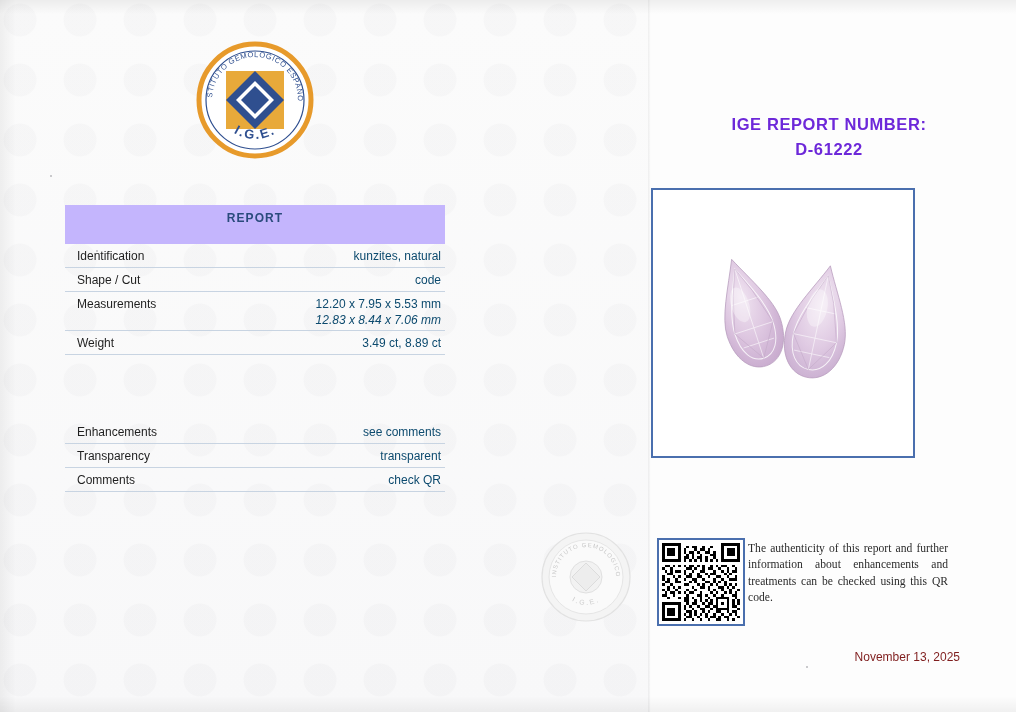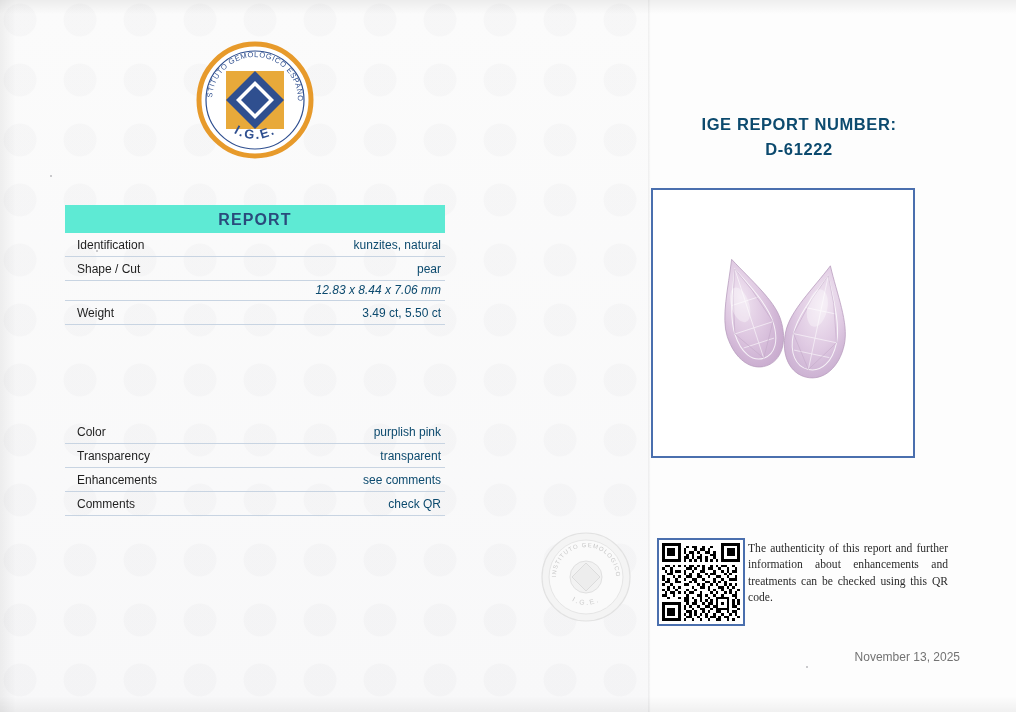--- a/index.html
+++ b/index.html
@@ -59,27 +59,27 @@
     width: 118px; height: 118px;
   }
   .logo svg { display:block; }
 
   
   .section {
     position: absolute;
     width: 380px;
   }
   .section-header {
-    background: #5eead4;
+    background: #c4b5fd;
     color: #2a4b7c;
     font-weight: bold;
-    font-size: 16px;
+    font-size: 12px;
     letter-spacing: 1.1px;
     text-align: center;
-    padding: 6px 0 4px 0;
+    padding: 6px 0 19px 0;
   }
   .row {
     display: flex;
     justify-content: space-between;
     align-items: baseline;
     border-bottom: 1px solid #c8d4e2;
     padding: 5px 4px 4px 12px;
     font-size: 12px;
     color: #2b2b2b;
   }
@@ -89,24 +89,24 @@
     justify-content: flex-end;
     padding-top: 2px;
     padding-bottom: 3px;
     font-style: italic;
   }
   .row.last { border-bottom: 1px solid #c8d4e2; }
 
   
   .report-number {
     position: absolute;
-    left: 616px; top: 112px;
+    left: 646px; top: 112px;
     width: 366px;
     text-align: center;
-    color: #0c4a6e;
+    color: #6d28d9;
     font-weight: bold;
     font-size: 16.5px;
     letter-spacing: 0.6px;
     line-height: 1.5;
   }
   .photo-frame {
     position: absolute;
     left: 651px; top: 188px;
     width: 260px; height: 266px;
     border: 2px solid #4a6fae;
@@ -148,21 +148,21 @@
     line-height: 1.42;
     text-align: justify;
     font-family: Liberation Serif, serif;
   }
   .date {
     position: absolute;
     left: 700px; top: 650px;
     width: 260px;
     text-align: right;
     font-size: 12px;
-    color: #737373;
+    color: #7f1d1d;
   }
   .speck { position:absolute; width:2px; height:2px; background:#b9b9bd; border-radius:50%;}
 </style>
 </head>
 <body>
 
 <div class="page">
 
   <div class="paper-left"></div>
   <div class="paper-right"></div>
@@ -196,44 +196,44 @@
 
   <div class="section" style="left:65px; top:205px;">
     <div class="section-header">REPORT</div>
 
     <div class="row">
       <span class="label">Identification</span>
       <span class="value">kunzites, natural</span>
     </div>
     <div class="row">
       <span class="label">Shape / Cut</span>
-      <span class="value">pear</span>
+      <span class="value">code</span>
+    </div>
+    <div class="row" style="border-bottom:none; padding-bottom:0;">
+      <span class="label">Measurements</span>
+      <span class="value">12.20 x 7.95 x 5.53 mm</span>
     </div>
     <div class="row sub">
       <span class="value">12.83 x 8.44 x 7.06 mm</span>
     </div>
     <div class="row last">
       <span class="label">Weight</span>
-      <span class="value">3.49 ct, 5.50 ct</span>
+      <span class="value">3.49 ct, 8.89 ct</span>
     </div>
   </div>
 
   <div class="section" style="left:65px; top:420px;">
 
     <div class="row">
-      <span class="label">Color</span>
-      <span class="value">purplish pink</span>
+      <span class="label">Enhancements</span>
+      <span class="value">see comments</span>
     </div>
     <div class="row">
       <span class="label">Transparency</span>
       <span class="value">transparent</span>
-    </div>
-    <div class="row">
-      <span class="label">Enhancements</span>
-      <span class="value">see comments</span>
     </div>
     <div class="row last">
       <span class="label">Comments</span>
       <span class="value">check QR</span>
     </div>
   </div>
 
   <div class="report-number">
     <div>IGE REPORT NUMBER:</div>
     <div>D-61222</div>

